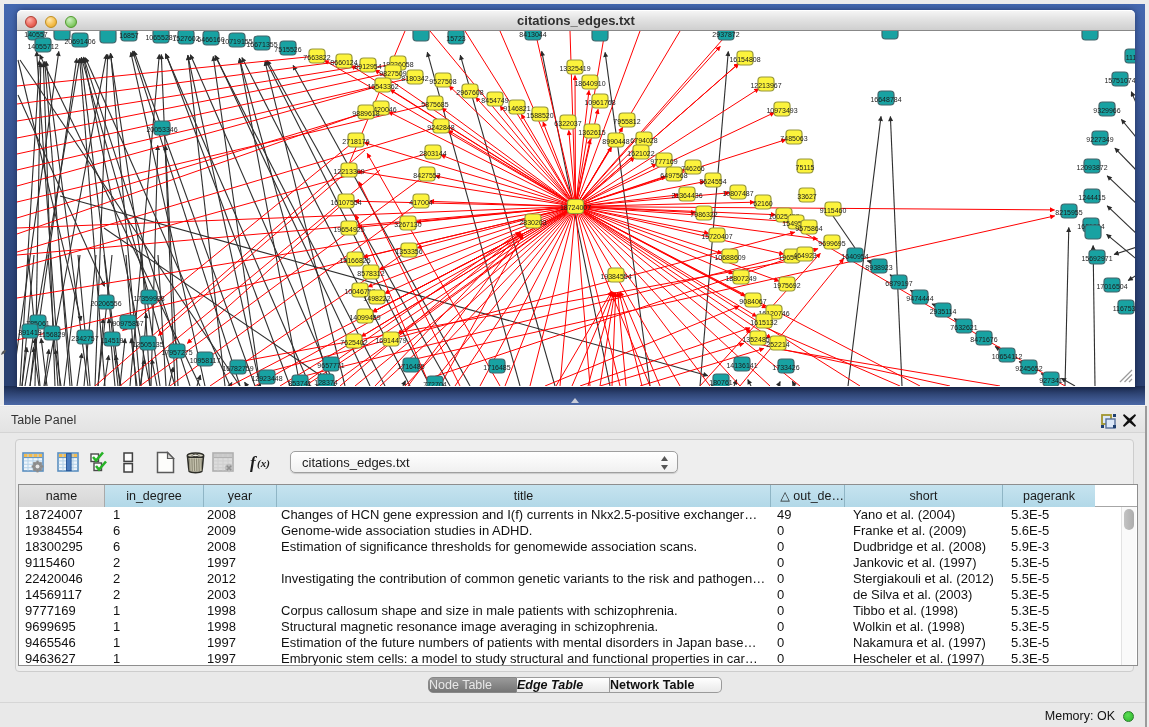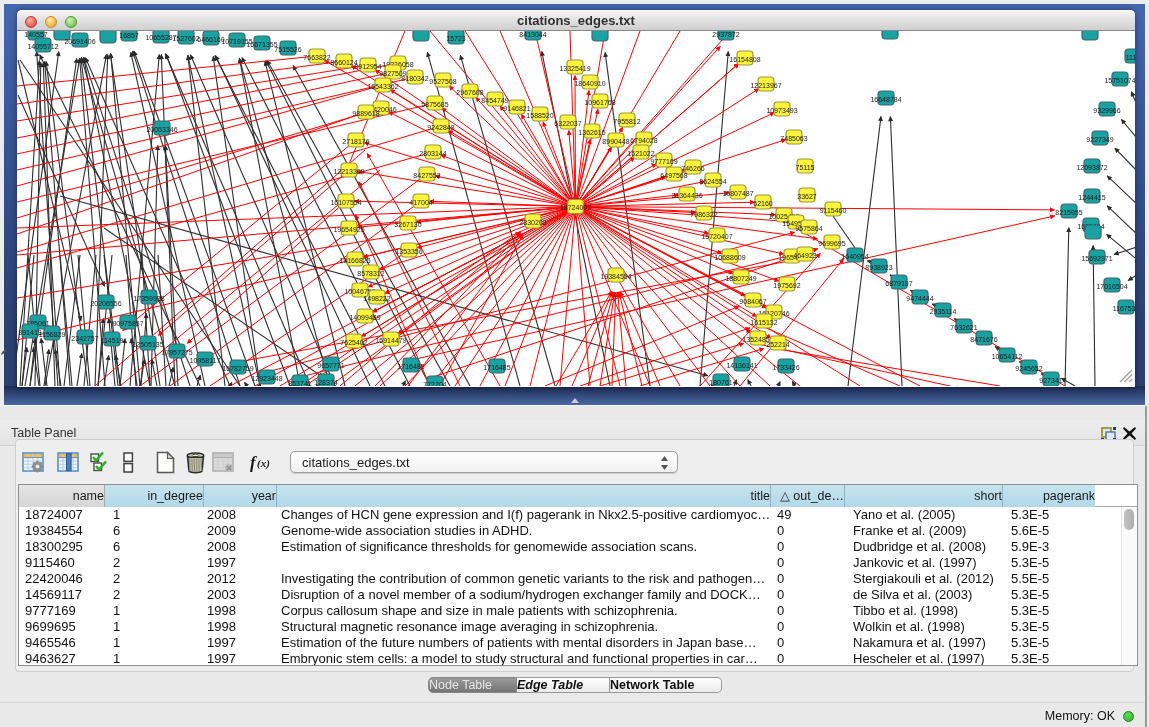--- a/index.html
+++ b/index.html
@@ -5,30 +5,30 @@
 html,body{width:1149px;height:727px;overflow:hidden;font-family:"Liberation Sans",sans-serif;background:#ececec}
 #app{position:relative;width:1149px;height:727px}
 #desk{position:absolute;left:4px;top:4px;width:1141px;height:401px;background:linear-gradient(#4468b0,#3a5796 30%,#2e4981 60%,#2a4070 82%)}
 #deskbot{position:absolute;left:0px;top:382px;width:1141px;height:19px;background:linear-gradient(#1b2c52,#4b68a6)}
 #win{position:absolute;left:17px;top:9.5px;width:1118px;height:377px;border-radius:5px 5px 0 0;box-shadow:0 0 6px rgba(0,0,20,.45)}
 #tbar{position:absolute;left:0;top:0;width:100%;height:21.5px;border-radius:5px 5px 0 0;background:linear-gradient(#f7f7f7,#e3e3e3 45%,#cfcfcf);border-bottom:1px solid #888;box-shadow:inset 0 1px 0 #fff}
 #tbar .tl{position:absolute;top:6px;width:12px;height:12px;border-radius:50%}
 #ttl{position:absolute;width:100%;text-align:center;top:3.5px;font-size:13px;color:#303030;font-weight:bold;letter-spacing:0}
 #canvas{position:absolute;left:0;top:21.5px;width:1118px;height:355.5px;background:#fff;overflow:hidden}
 #tablepanel{position:absolute;left:0;top:405px;width:1145px;height:322px;background:#e9e9e9;border-top:1px solid #f6f6f6}
-#tphead{position:absolute;left:0;top:14px;width:100%;height:26px;background:linear-gradient(#ededed,#e3e3e3);border-bottom:1px solid #d4d4d4}
+#tphead{position:absolute;left:0;top:1px;width:100%;height:26px;background:linear-gradient(#ededed,#e3e3e3);border-bottom:1px solid #d4d4d4}
 #tphead span{position:absolute;left:11px;top:6px;font-size:12.5px;color:#333}
 #card{position:absolute;left:15px;top:33px;width:1119px;height:233px;background:#eee;border:1px solid #cdcdcd;border-radius:4px}
 #toolbar{position:absolute;left:0;top:10px;height:26px;width:100%}
 .ic{position:absolute;top:1px}
 #combo{position:absolute;left:274px;top:11px;width:388px;height:22px;background:linear-gradient(#fff,#f0f0f0);border:1px solid #9f9f9f;border-radius:5px;box-shadow:0 1px 1px rgba(0,0,0,.15)}
 #combo span{position:absolute;left:11px;top:3px;font-size:13px;color:#1c1c1c}
 #tview{position:absolute;left:2px;top:44px;width:1120px;height:182px;background:#fff;border:1px solid #8e8e8e;overflow:hidden}
 #thead{position:absolute;left:0;top:0;height:22px;width:1118px;font-size:12.5px;color:#1a1a1a;border-bottom:1px solid #a6a6a6}
-#thead .h{position:absolute;top:0;height:22px;background:linear-gradient(#c6e3ef,#b2d8e8);border-right:1px solid #8fb5c5;text-align:right;line-height:22px}
+#thead .h{position:absolute;top:0;height:22px;background:linear-gradient(#c6e3ef,#b2d8e8);border-right:1px solid #8fb5c5;text-align:center;line-height:22px}
 #thead .h0{background:linear-gradient(#e3e3e3,#d6d6d6);border-right:1px solid #a9a9a9}
 .tr{position:relative;height:16px;width:1102px;font-size:13px;color:#111;}
 .c{position:absolute;top:0;height:16px;line-height:15.5px;overflow:hidden;white-space:nowrap}
 #tbody{position:absolute;left:0;top:22px;width:1102px}
 .c0{left:0;width:86px;padding-left:6px}
 .c1{left:86px;width:99px;padding-left:8px}
 .c2{left:185px;width:73px;padding-left:3px}
 .c3{left:258px;width:494px;padding-left:4px}
 .c4{left:752px;width:74px;padding-left:6px}
 .c5{left:826px;width:158px;padding-left:8px}
@@ -746,23 +746,23 @@
           <div class="h" style="left:258px;width:494px">title</div>
           <div class="h" style="left:752px;width:74px;text-align:right;padding-left:4px">△ out_de…</div>
           <div class="h" style="left:826px;width:158px">short</div>
           <div class="h" style="left:984px;width:92px;border-right:none">pagerank</div>
         </div>
         <div id="tbody">
             <div class="tr">
               <div class="c c0">18724007</div>
               <div class="c c1">1</div>
               <div class="c c2">2008</div>
-              <div class="c c3">Changes of HCN gene expression and I(f) pagerank in Nkx2.5-positive cardiomyoc…</div>
+              <div class="c c3">Changes of HCN gene expression and I(f) currents in Nkx2.5-positive exchanger…</div>
               <div class="c c4">49</div>
-              <div class="c c5">Yano et al. (2005)</div>
+              <div class="c c5">Yano et al. (2004)</div>
               <div class="c c6">5.3E-5</div>
             </div>
             <div class="tr">
               <div class="c c0">19384554</div>
               <div class="c c1">6</div>
               <div class="c c2">2009</div>
               <div class="c c3">Genome-wide association studies in ADHD.</div>
               <div class="c c4">0</div>
               <div class="c c5">Franke et al. (2009)</div>
               <div class="c c6">5.6E-5</div>
@@ -790,21 +790,20 @@
               <div class="c c2">2012</div>
               <div class="c c3">Investigating the contribution of common genetic variants to the risk and pathogen…</div>
               <div class="c c4">0</div>
               <div class="c c5">Stergiakouli et al. (2012)</div>
               <div class="c c6">5.5E-5</div>
             </div>
             <div class="tr">
               <div class="c c0">14569117</div>
               <div class="c c1">2</div>
               <div class="c c2">2003</div>
-              <div class="c c3">Disruption of a novel member of a sodium/hydrogen exchanger family and DOCK…</div>
               <div class="c c4">0</div>
               <div class="c c5">de Silva et al. (2003)</div>
               <div class="c c6">5.3E-5</div>
             </div>
             <div class="tr">
               <div class="c c0">9777169</div>
               <div class="c c1">1</div>
               <div class="c c2">1998</div>
               <div class="c c3">Corpus callosum shape and size in male patients with schizophrenia.</div>
               <div class="c c4">0</div>

